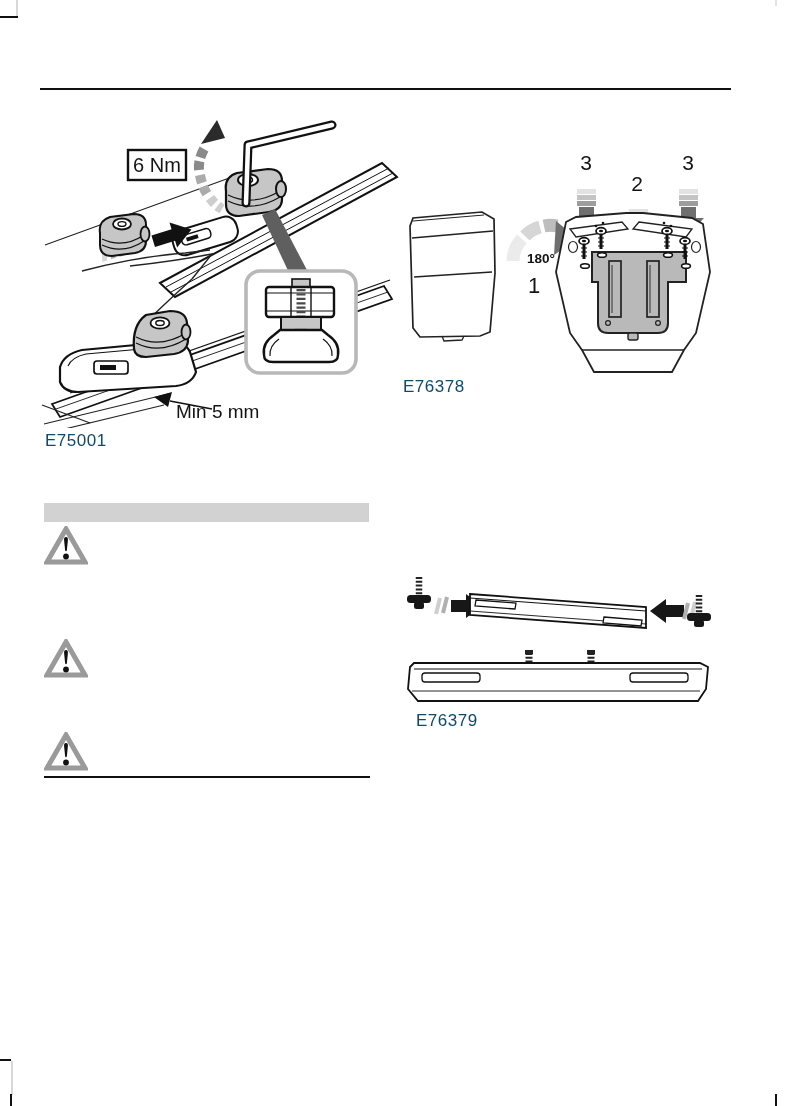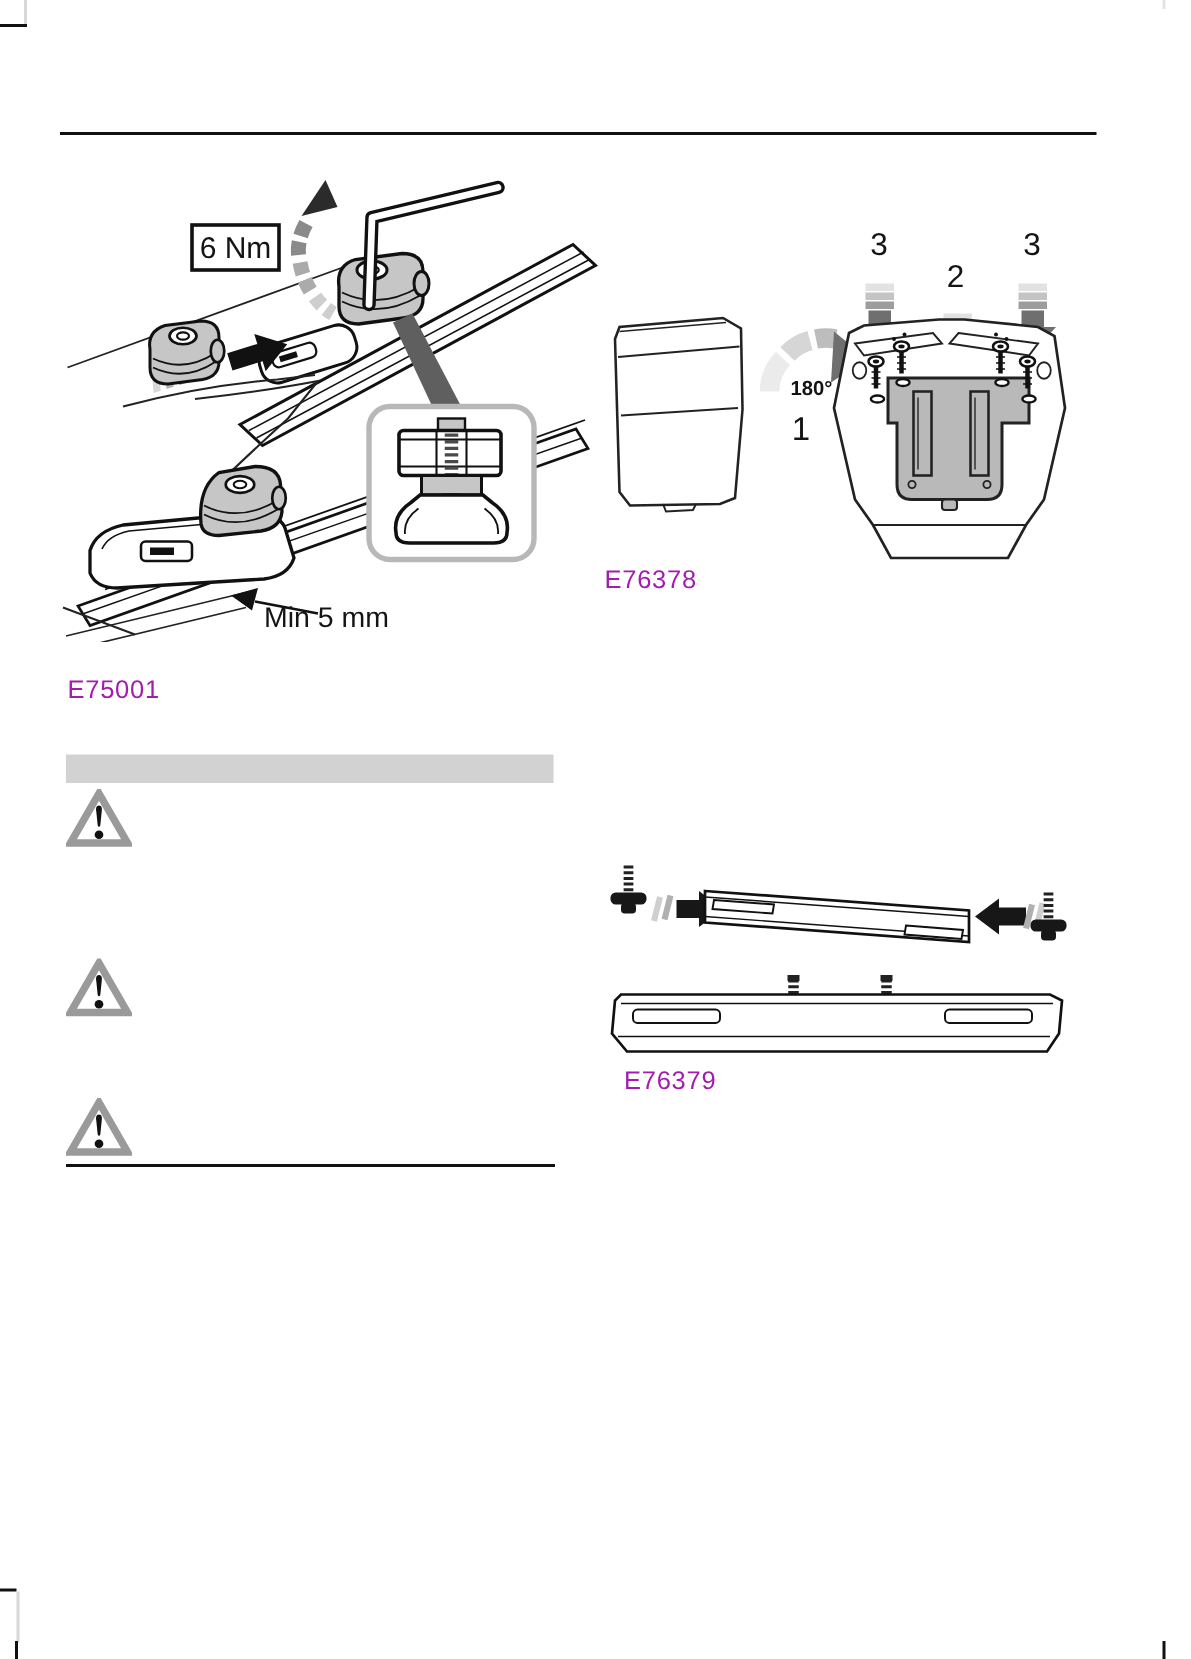--- a/index.html
+++ b/index.html
@@ -3,21 +3,21 @@
 <meta charset="utf-8">
 <style>
   html,body{margin:0;padding:0;background:#fff;}
   .page{
     position:relative;width:794px;height:1106px;background:#ffffff;overflow:hidden;
     font-family:"Liberation Sans", sans-serif;color:#111;text-align:center;
   }
   .abs{position:absolute;}
   .rule{background:#111;}
   .caption{
-    position:absolute;font-size:17px;letter-spacing:.5px;color:#a21caf;
+    position:absolute;font-size:17px;letter-spacing:.5px;color:#0c4a6e;
     font-family:"Liberation Sans", sans-serif;
   }
   .graybar{position:absolute;background:#d2d2d2;}
   .cropmark{position:absolute;}
   svg text{font-family:"Liberation Sans", sans-serif;fill:#141414;}
   .figlabel{font-size:21px;}
 </style>
 </head>
 <body>
 
@@ -129,21 +129,21 @@
       <rect x="226" y="184" width="68" height="30" rx="3" fill="#fff" stroke="#111" stroke-width="2.4"></rect>
       <path d="M226,190 L294,190 M226,208 L294,208" stroke="#111" stroke-width="1.2" fill="none"></path>
       <path d="M251,184 L251,214 M271,184 L271,214" stroke="#111" stroke-width="1.4" fill="none"></path>
       <line x1="261" y1="186" x2="261" y2="216" stroke="#4a4a4a" stroke-width="9" stroke-dasharray="2.2 2.2"></line>
       <rect x="241" y="214" width="40" height="13" fill="#c6c6c6" stroke="#111" stroke-width="2"></rect>
       <path d="M255,227 L267,227" stroke="#111" stroke-width="2.2" fill="none"></path>
       <path d="M224,252 Q222,240 234,232 L240,227 L282,227 L288,232 Q300,240 298,252 Q298,259 289,259 L233,259 Q224,259 224,252 Z" fill="#fff" stroke="#111" stroke-width="2.4"></path>
       <path d="M230,253 Q229,243 239,236 M292,253 Q293,243 283,236" stroke="#111" stroke-width="1.2" fill="none"></path>
     </g>
   </svg>
-  <div class="caption" style="left:45px;top:450px;">E75001</div>
+  <div class="caption" style="left:45px;top:431px;">E75001</div>
 
   <svg class="abs" style="left:400px;top:125px;" width="362" height="252" viewBox="0 0 362 252">
 
     <text class="figlabel" x="186" y="45" text-anchor="middle">3</text>
     <text class="figlabel" x="237" y="66" text-anchor="middle">2</text>
     <text class="figlabel" x="288" y="45" text-anchor="middle">3</text>
 
     <g>
       <rect x="177" y="64" width="19" height="5" fill="#e2e2e2"></rect>
       <rect x="177" y="70" width="19" height="5" fill="#c4c4c4"></rect>

